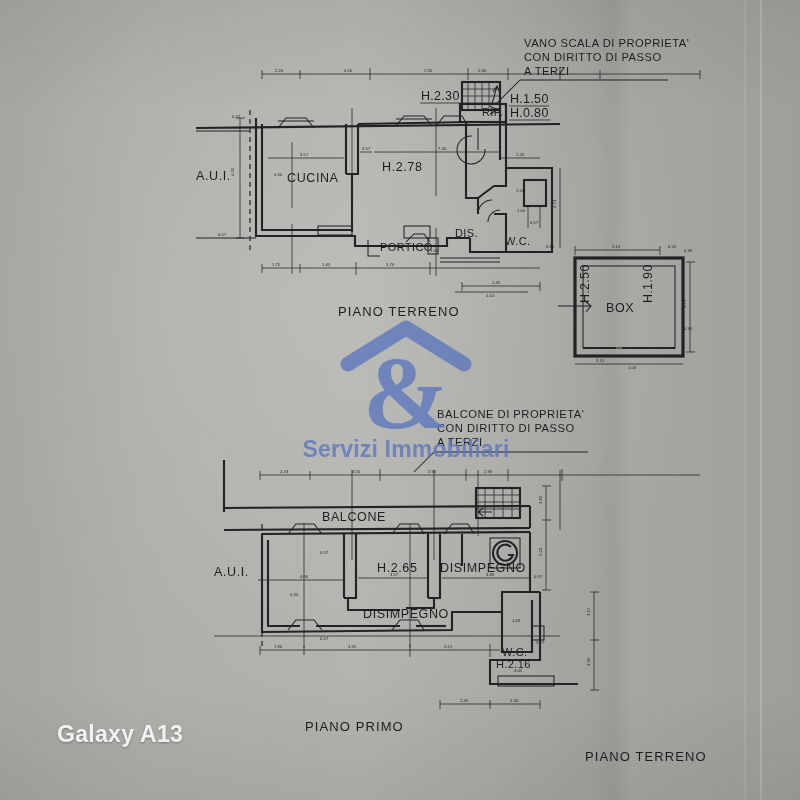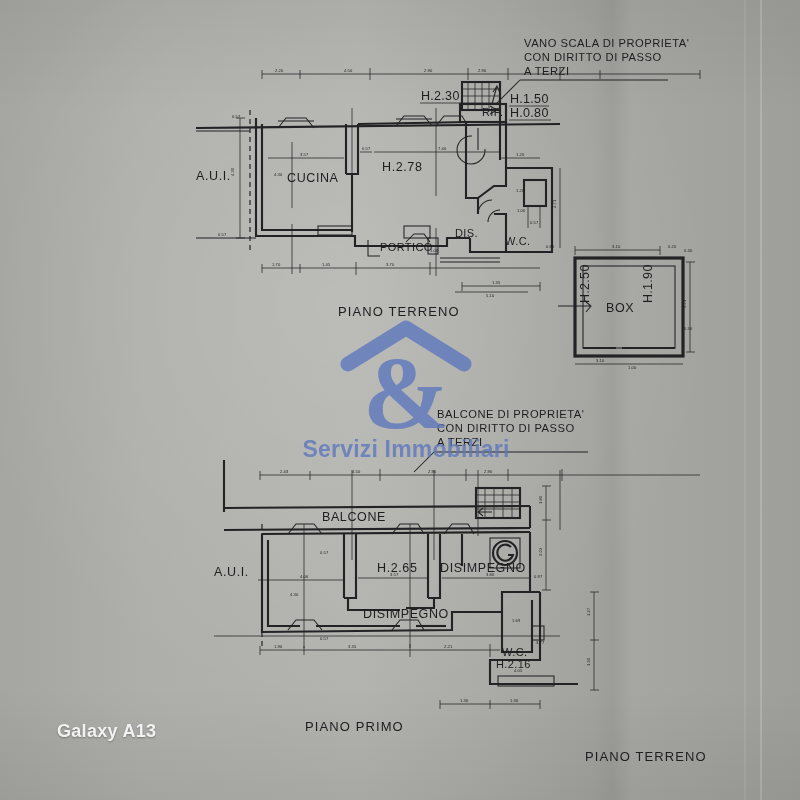--- a/index.html
+++ b/index.html
@@ -45,21 +45,21 @@
     pointer-events:none;opacity:.80;
   }
   #logo .brand{
     position:absolute;left:0;right:0;top:120px;text-align:center;
     font-size:23px;font-weight:bold;color:#5d78bd;letter-spacing:.2px;
     font-family:"Liberation Sans", sans-serif;
   }
   
   #gal{
     position:absolute;left:57px;top:721px;
-    font-size:18px;font-weight:bold;color:#f2f2f2;
+    font-size:23px;font-weight:bold;color:#f2f2f2;
     letter-spacing:.3px;text-shadow:0 1px 2px rgba(0,0,0,.30);
   }
 </style>
 </head>
 <body>
 
 <div id="sheet">
   <div class="vedge" style="left:760px;"></div>
   <div class="vedge" style="left:744px;opacity:.5;"></div>
 </div>

